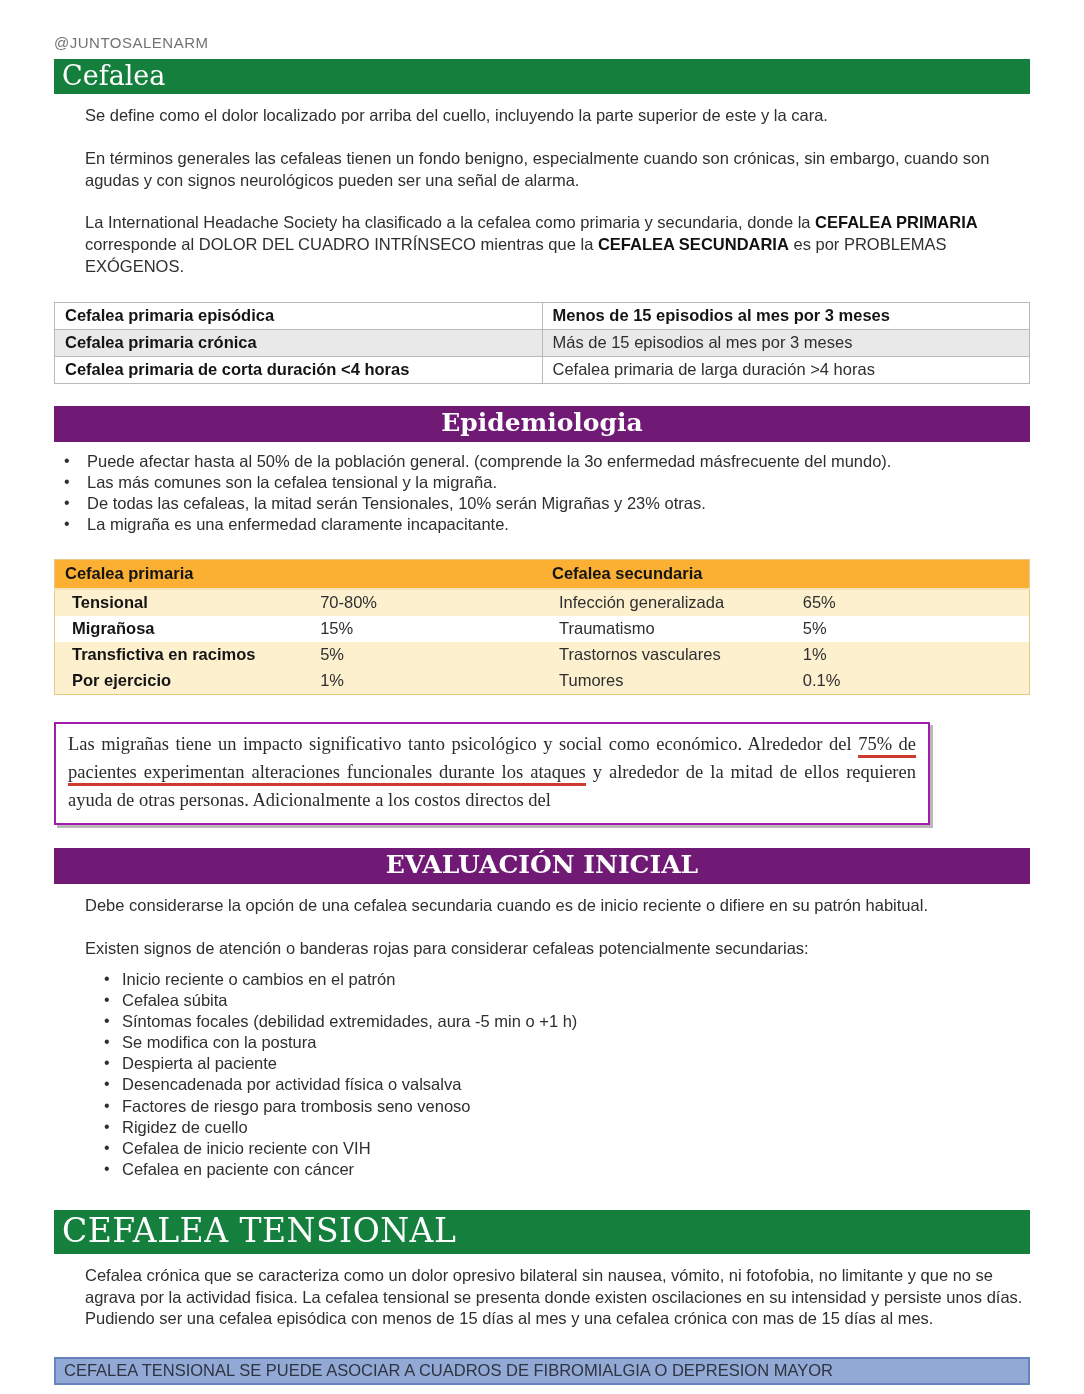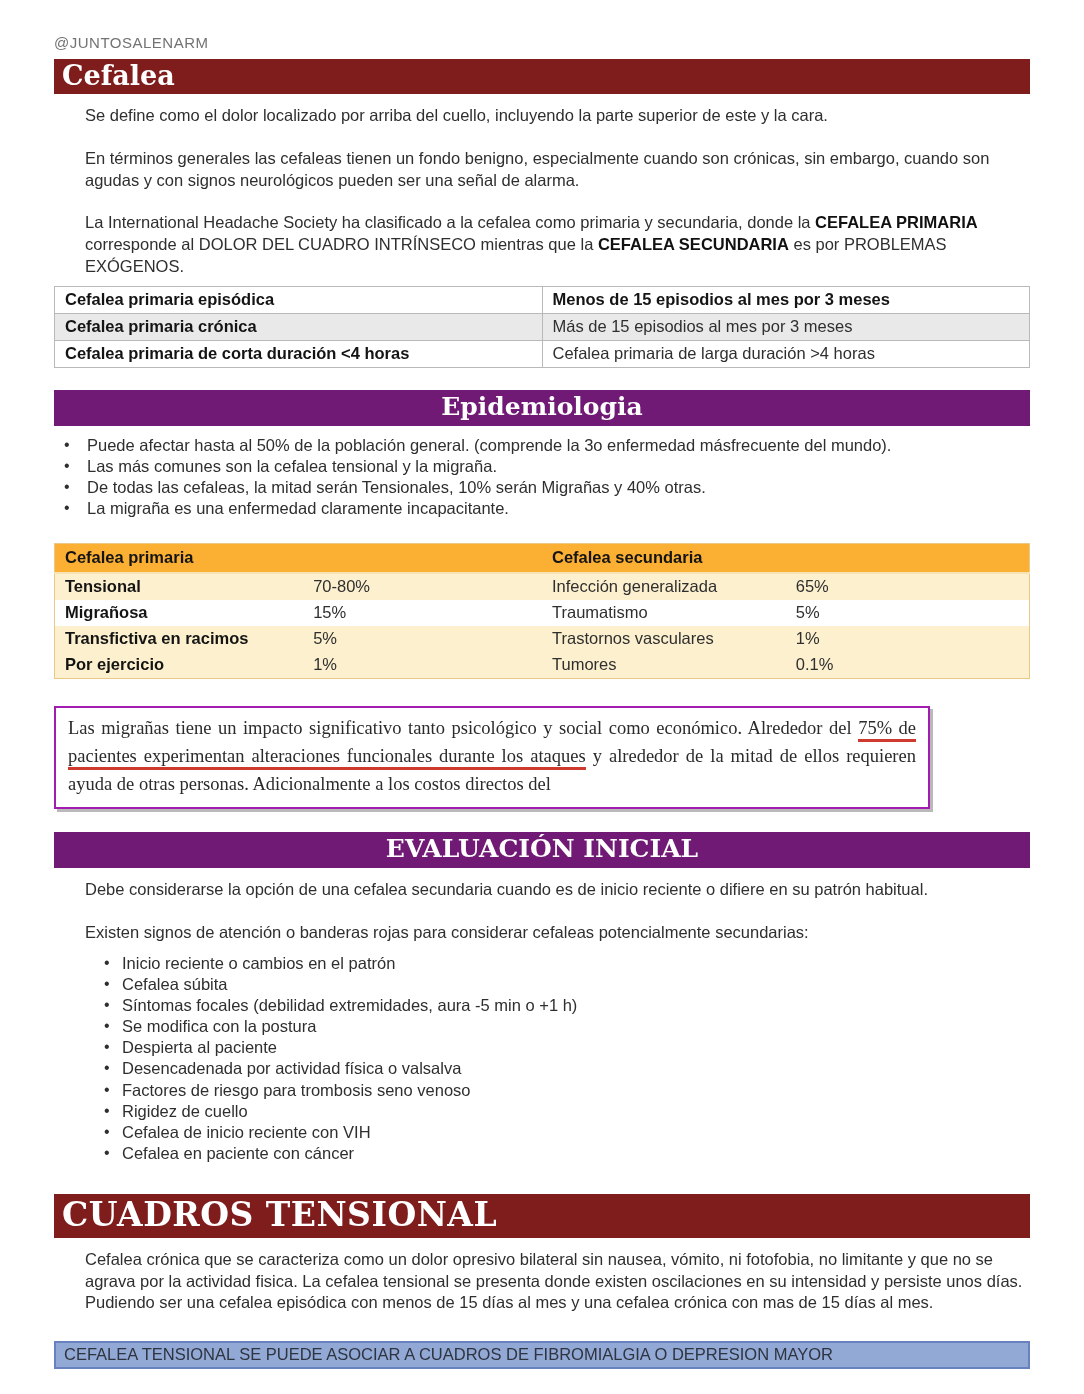--- a/index.html
+++ b/index.html
@@ -18,24 +18,24 @@
     font-size: 15px;
     letter-spacing: 0.5px;
     color: #737373;
     margin-bottom: 8px;
   }
   .bar {
     display: block;
     width: 100%;
   }
   .blue-title {
-    background: #7f1d1d;
+    background: #15803d;
     color: #ffffff;
     font-family: "DejaVu Serif", serif;
-    font-weight: bold;
+    font-weight: normal;
     font-size: 27px;
     line-height: 1.15;
     padding: 1px 8px 3px 8px;
   }
   .blue-title.big {
     font-size: 33px;
     padding: 2px 8px 4px 8px;
     letter-spacing: 0.5px;
   }
   .pink-title {
@@ -54,21 +54,21 @@
     margin-top: 21px;
     margin-left: 31px;
   }
   p.body-text.tight { margin-top: 11px; }
   p.body-text b { color: #111; }
 
   
   table.def-table {
     width: 100%;
     border-collapse: collapse;
-    margin-top: 8px;
+    margin-top: 24px;
     font-size: 16.5px;
     padding-left: 43px;
   }
   table.def-table td {
     border: 1px solid #b9b9b9;
     padding: 3px 10px 4px 10px;
     width: 50%;
   }
   table.def-table tr.shaded td { background: #E9E9E9; }
   table.def-table td.bold { font-weight: bold; color: #141414; }
@@ -104,21 +104,21 @@
   }
   table.epi-table th {
     background: #FBB034;
     text-align: left;
     font-weight: bold;
     color: #141414;
     padding: 4px 10px 5px 10px;
     border-bottom: 2px solid #f6e3b5;
   }
   table.epi-table td {
-    padding: 3px 10px 4px 10px;
+    padding: 3px 10px 4px 17px;
   }
   table.epi-table tr.cream td { background: #FCF0CF; }
   table.epi-table td.rowlabel { font-weight: bold; color: #141414; }
   table.epi-table col.c1 { width: 25.5%; }
   table.epi-table col.c2 { width: 24.5%; }
   table.epi-table col.c3 { width: 25%; }
   table.epi-table col.c4 { width: 25%; }
 
   
   .scan-box {
@@ -182,21 +182,21 @@
         <td>Cefalea primaria de larga duración &gt;4 horas</td>
       </tr>
     </tbody>
   </table>
 
   <h2 class="bar pink-title epi">Epidemiologia</h2>
 
   <ul class="bullets">
     <li>Puede afectar hasta al 50% de la población general. (comprende la 3o enfermedad másfrecuente del mundo).</li>
     <li>Las más comunes son la cefalea tensional y la migraña.</li>
-    <li>De todas las cefaleas, la mitad serán Tensionales, 10% serán Migrañas y 40% otras.</li>
+    <li>De todas las cefaleas, la mitad serán Tensionales, 10% serán Migrañas y 23% otras.</li>
     <li>La migraña es una enfermedad claramente incapacitante.</li>
   </ul>
 
   <table class="epi-table">
     <colgroup>
         <col class="c1">
         <col class="c2">
         <col class="c3">
         <col class="c4">
       </colgroup>
@@ -250,19 +250,19 @@
     <li>Síntomas focales (debilidad extremidades, aura -5 min o +1 h)</li>
     <li>Se modifica con la postura</li>
     <li>Despierta al paciente</li>
     <li>Desencadenada por actividad física o valsalva</li>
     <li>Factores de riesgo para trombosis seno venoso</li>
     <li>Rigidez de cuello</li>
     <li>Cefalea de inicio reciente con VIH</li>
     <li>Cefalea en paciente con cáncer</li>
   </ul>
 
-  <h1 class="bar blue-title big tensional">CUADROS TENSIONAL</h1>
+  <h1 class="bar blue-title big tensional">CEFALEA TENSIONAL</h1>
 
   <p class="body-text tight">Cefalea crónica que se caracteriza como un dolor opresivo bilateral sin nausea, vómito, ni fotofobia, no limitante y que no se agrava por la actividad fisica. La cefalea tensional se presenta donde existen oscilaciones en su intensidad y persiste unos días. Pudiendo ser una cefalea episódica con menos de 15 días al mes y una cefalea crónica con mas de 15 días al mes.</p>
 
   <div class="blue-highlight">CEFALEA TENSIONAL SE PUEDE ASOCIAR A CUADROS DE FIBROMIALGIA O DEPRESION MAYOR</div>
 
 </div>
 
 </body></html>

